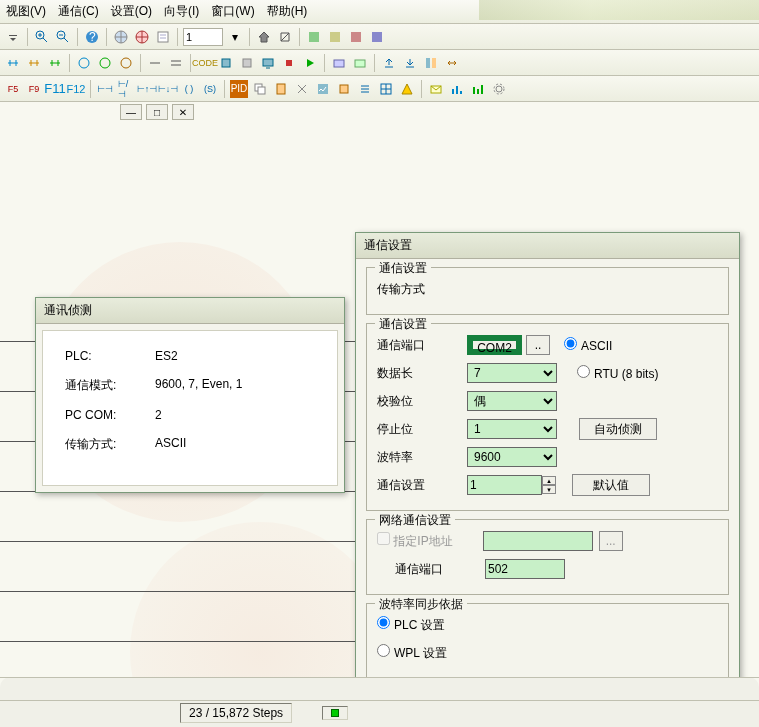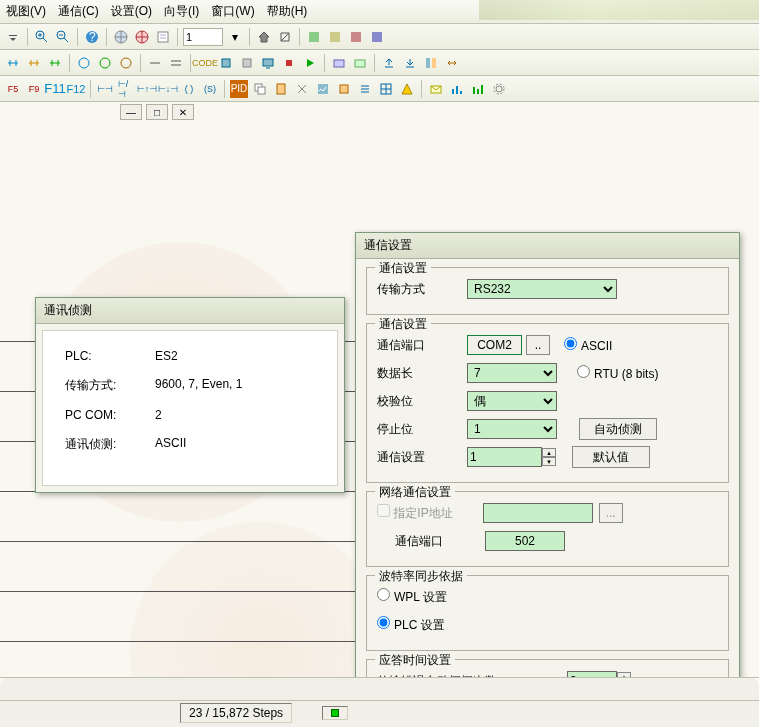--- a/index.html
+++ b/index.html
@@ -33,27 +33,27 @@
 .btn.focus { outline: 1px dotted #000; outline-offset: -3px; }
 
 .dlg-comm { position: absolute; top: 130px; left: 355px; width: 385px; background: #f4f4ec; border: 1px solid #7a9a7a; box-shadow: 2px 2px 6px rgba(0,0,0,0.3); }
 .dlg-comm .dlg-title { }
 .gbox { border: 1px solid #b0b0a0; margin: 8px 10px; padding: 10px 10px 8px; position: relative; background: #f4f4ec; }
 .gbox-title { position: absolute; top: -8px; left: 8px; background: #f4f4ec; padding: 0 4px; }
 .grow { display: flex; align-items: center; margin-bottom: 6px; min-height: 22px; }
 .grow .glbl { width: 90px; }
 .sel { background: #c8f0c8; border: 1px solid #666; height: 20px; width: 90px; padding: 0 2px; }
 .widebtn { width: 78px; height: 22px; border: 1px solid #888; background: #f0f0e8; }
-.smallbtn { width: 55px; height: 20px; border: 1px solid #15803d; background: #f0f0e8; }
+.smallbtn { width: 55px; height: 20px; border: 6px solid #15803d; background: #f0f0e8; }
 .dotbtn { width: 24px; height: 20px; border: 1px solid #888; background: #f0f0e8; }
 .radio { margin-right: 4px; }
 .num-input { width: 50px; background: #c8f0c8; border: 1px solid #666; height: 20px; padding: 0 2px; }
 .spinner { width: 14px; display: inline-flex; flex-direction: column; }
 .spinner div { height: 9px; border: 1px solid #888; background: #f0f0e8; font-size: 7px; line-height: 7px; text-align: center; }
-.txt-input { background: #c8f0c8; border: 1px solid #666; height: 20px; width: 80px; padding: 0 2px; text-align: center; }
+.txt-input { background: #c8f0c8; border: 1px solid #666; height: 20px; width: 80px; padding: 0 2px; }
 .disabled { color: #999; }
 
 .statusbar { position: absolute; bottom: 0; left: 0; right: 0; height: 50px; background: #f0f0e8; border-radius: 10px; }
 .statusbar .sbtop { height: 24px; border-top: 1px solid #c0c0b0; border-bottom: 1px solid #c0c0b0; }
 .statusbar .sbbot { height: 24px; display: flex; align-items: center; padding: 0 10px; gap: 30px; }
 .scell { border: 1px inset #d0d0c0; padding: 2px 8px; display: flex; align-items: center; gap: 6px; }
 .led { width: 8px; height: 8px; background: #0c0; border: 1px solid #060; }
 
 .grass { position: absolute; top: 0; right: 0; width: 280px; height: 20px; background: linear-gradient(90deg, #9db060 0%, #c8d890 40%, #b0c070 100%); opacity: 0.3; pointer-events: none; z-index: 0; }
 
@@ -371,42 +371,41 @@
   </div>
 
   <div class="dlg-detect">
     <div class="dlg-title">通讯侦测</div>
     <div class="dlg-body">
       <div class="drow">
           <span class="lbl">PLC:</span>
           <span>ES2</span>
         </div>
       <div class="drow">
-          <span class="lbl">传输方式:</span>
+          <span class="lbl">通信模式:</span>
           <span>9600, 7, Even, 1</span>
         </div>
       <div class="drow">
           <span class="lbl">PC COM:</span>
           <span>2</span>
         </div>
       <div class="drow">
-          <span class="lbl">通讯侦测:</span>
+          <span class="lbl">传输方式:</span>
           <span>ASCII</span>
         </div>
     </div>
   </div>
 
   <div class="dlg-comm">
     <div class="dlg-title">通信设置</div>
 
     <div class="gbox">
       <div class="gbox-title">通信设置</div>
       <div class="grow">
         <span class="glbl">传输方式</span>
-        <select class="sel" style="width:150px"><option>RS232</option></select>
       </div>
     </div>
 
     <div class="gbox">
       <div class="gbox-title">通信设置</div>
       <div class="grow">
         <span class="glbl">通信端口</span>
         <button class="smallbtn">COM2</button>
         <button class="dotbtn" style="margin-left:4px">..</button>
         <label style="margin-left:14px"><input type="radio" class="radio" checked="" style=""><span>ASCII</span></label>
@@ -417,20 +416,24 @@
         <label style="margin-left:20px"><input type="radio" class="radio" style=""><span>RTU (8 bits)</span></label>
       </div>
       <div class="grow">
         <span class="glbl">校验位</span>
         <select class="sel"><option>偶</option></select>
       </div>
       <div class="grow">
         <span class="glbl">停止位</span>
         <select class="sel"><option>1</option></select>
         <button class="widebtn" style="margin-left:22px">自动侦测</button>
+      </div>
+      <div class="grow">
+        <span class="glbl">波特率</span>
+        <select class="sel"><option>9600</option></select>
       </div>
       <div class="grow">
         <span class="glbl">通信设置</span>
         <input class="num-input" style="width: 75px;" value="1">
         <div class="spinner">
             <div>▴</div>
             <div>▾</div>
           </div>
         <button class="widebtn" style="margin-left:16px">默认值</button>
       </div>
@@ -445,24 +448,24 @@
       </div>
       <div class="grow">
         <span class="glbl" style="margin-left:18px">通信端口</span>
         <input class="txt-input" value="502" style="">
       </div>
     </div>
 
     <div class="gbox">
       <div class="gbox-title">波特率同步依据</div>
       <div class="grow">
+          <label><input type="radio" class="radio" checked="" style=""><span>PLC 设置</span></label>
+        </div>
+      <div class="grow">
           <label><input type="radio" class="radio" style=""><span>WPL 设置</span></label>
-        </div>
-      <div class="grow">
-          <label><input type="radio" class="radio" checked="" style=""><span>PLC 设置</span></label>
         </div>
     </div>
 
     <div class="gbox">
       <div class="gbox-title">应答时间设置</div>
       <div class="grow">
         <span style="width:190px">传输错误自动间问次数</span>
         <input class="num-input" value="3" style="">
         <div class="spinner">
             <div>▴</div>

